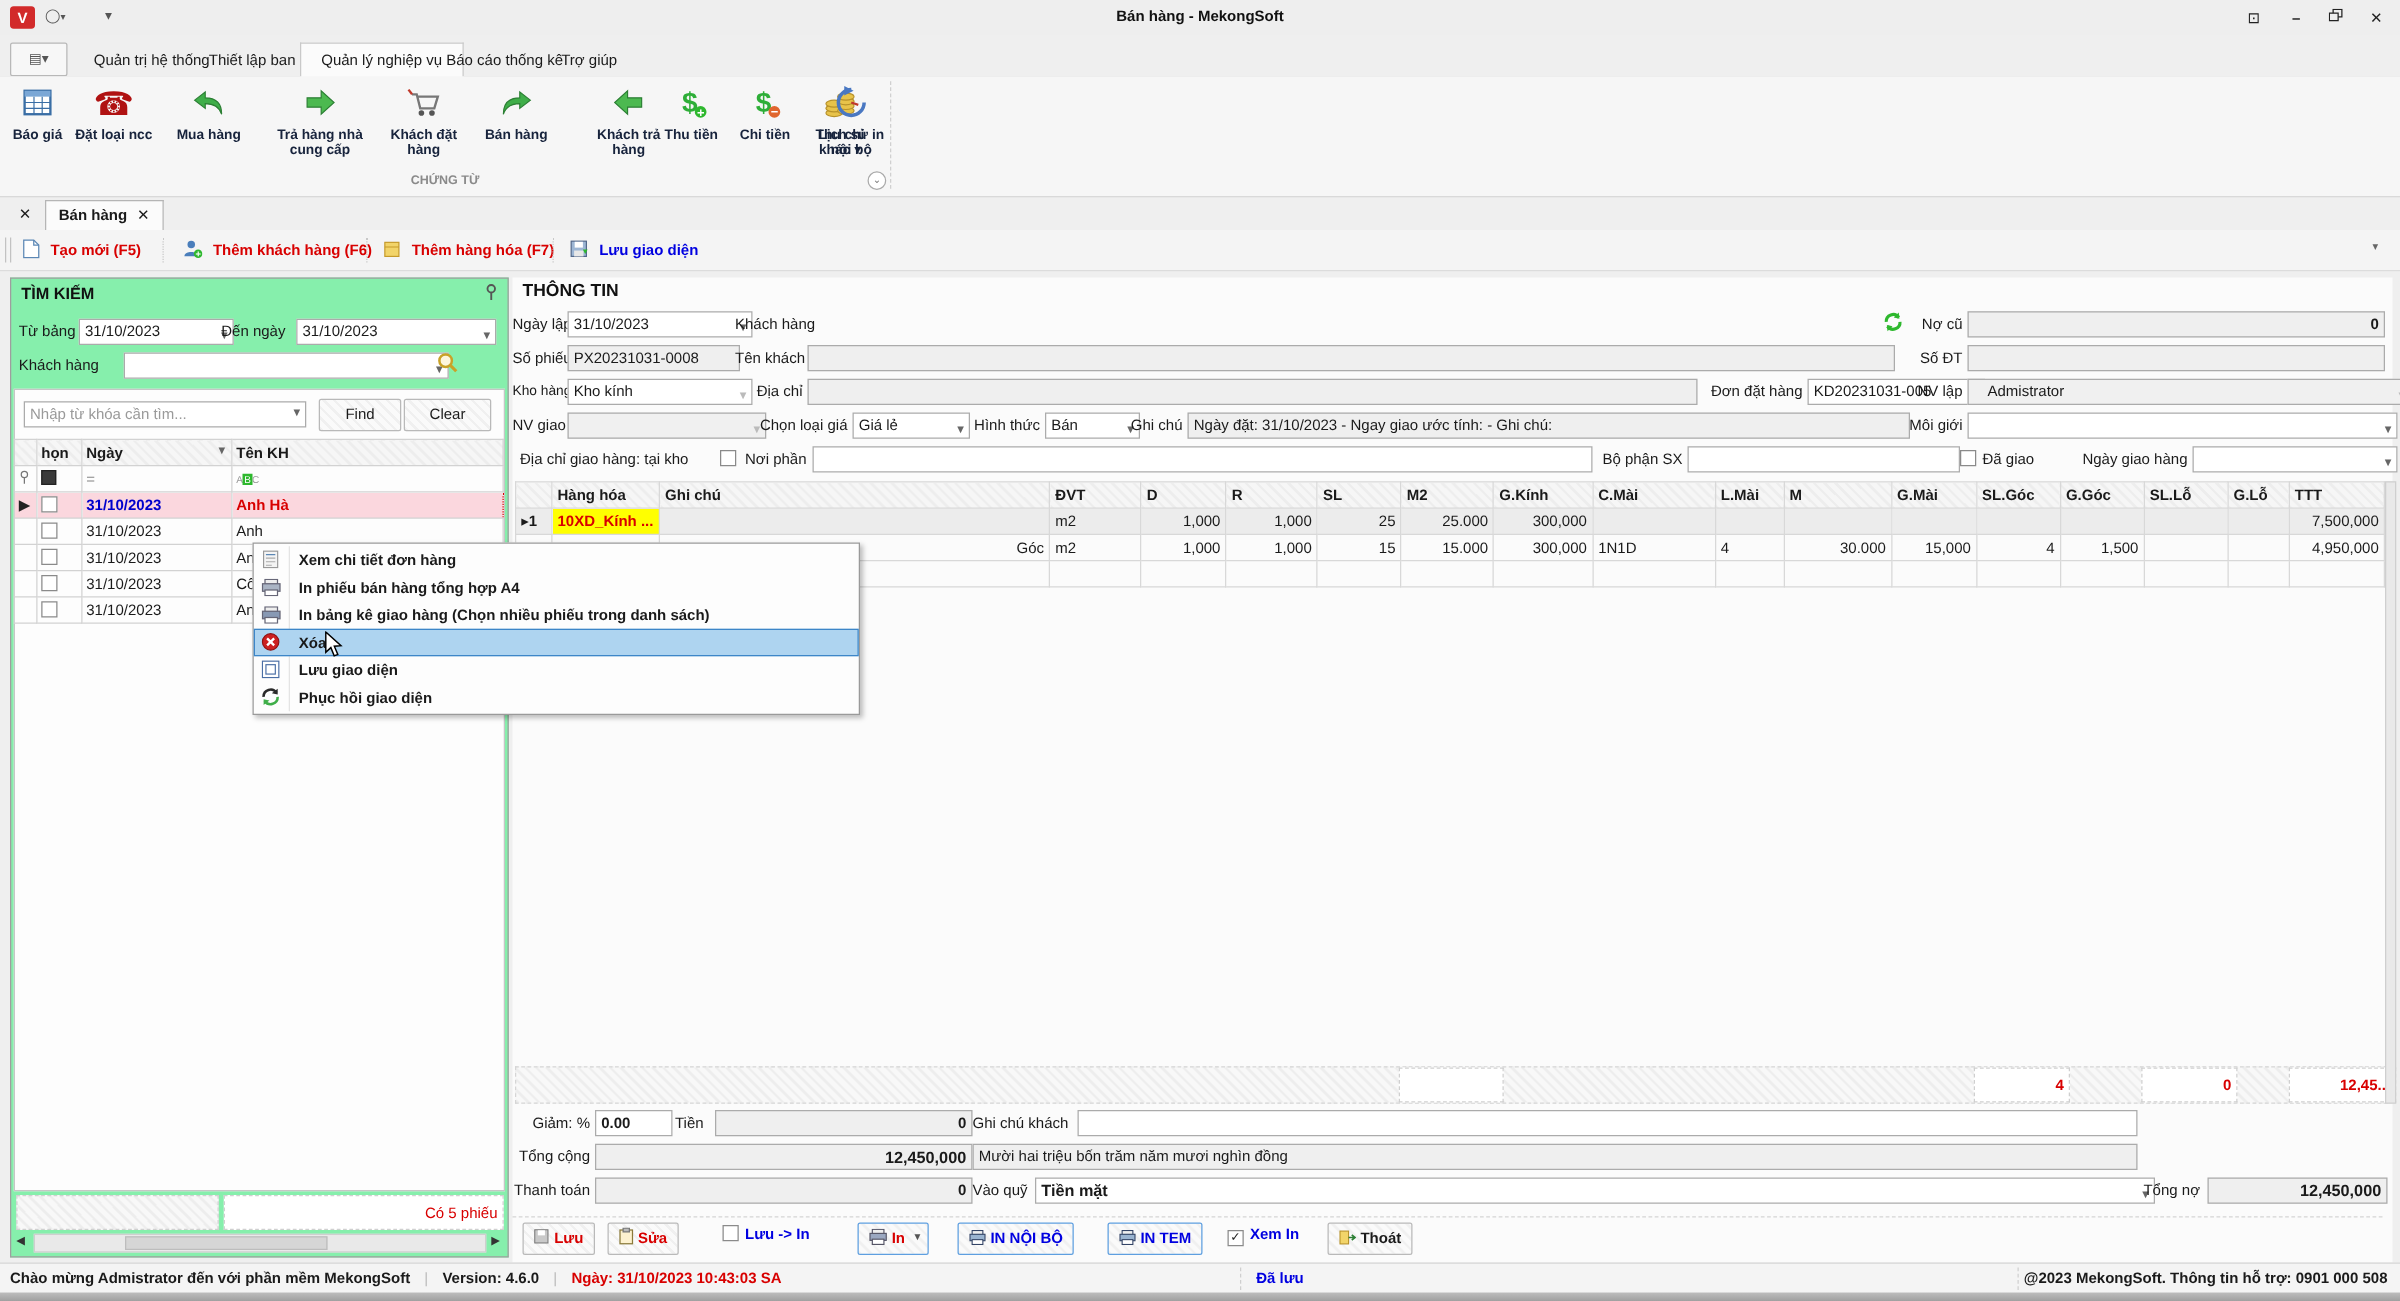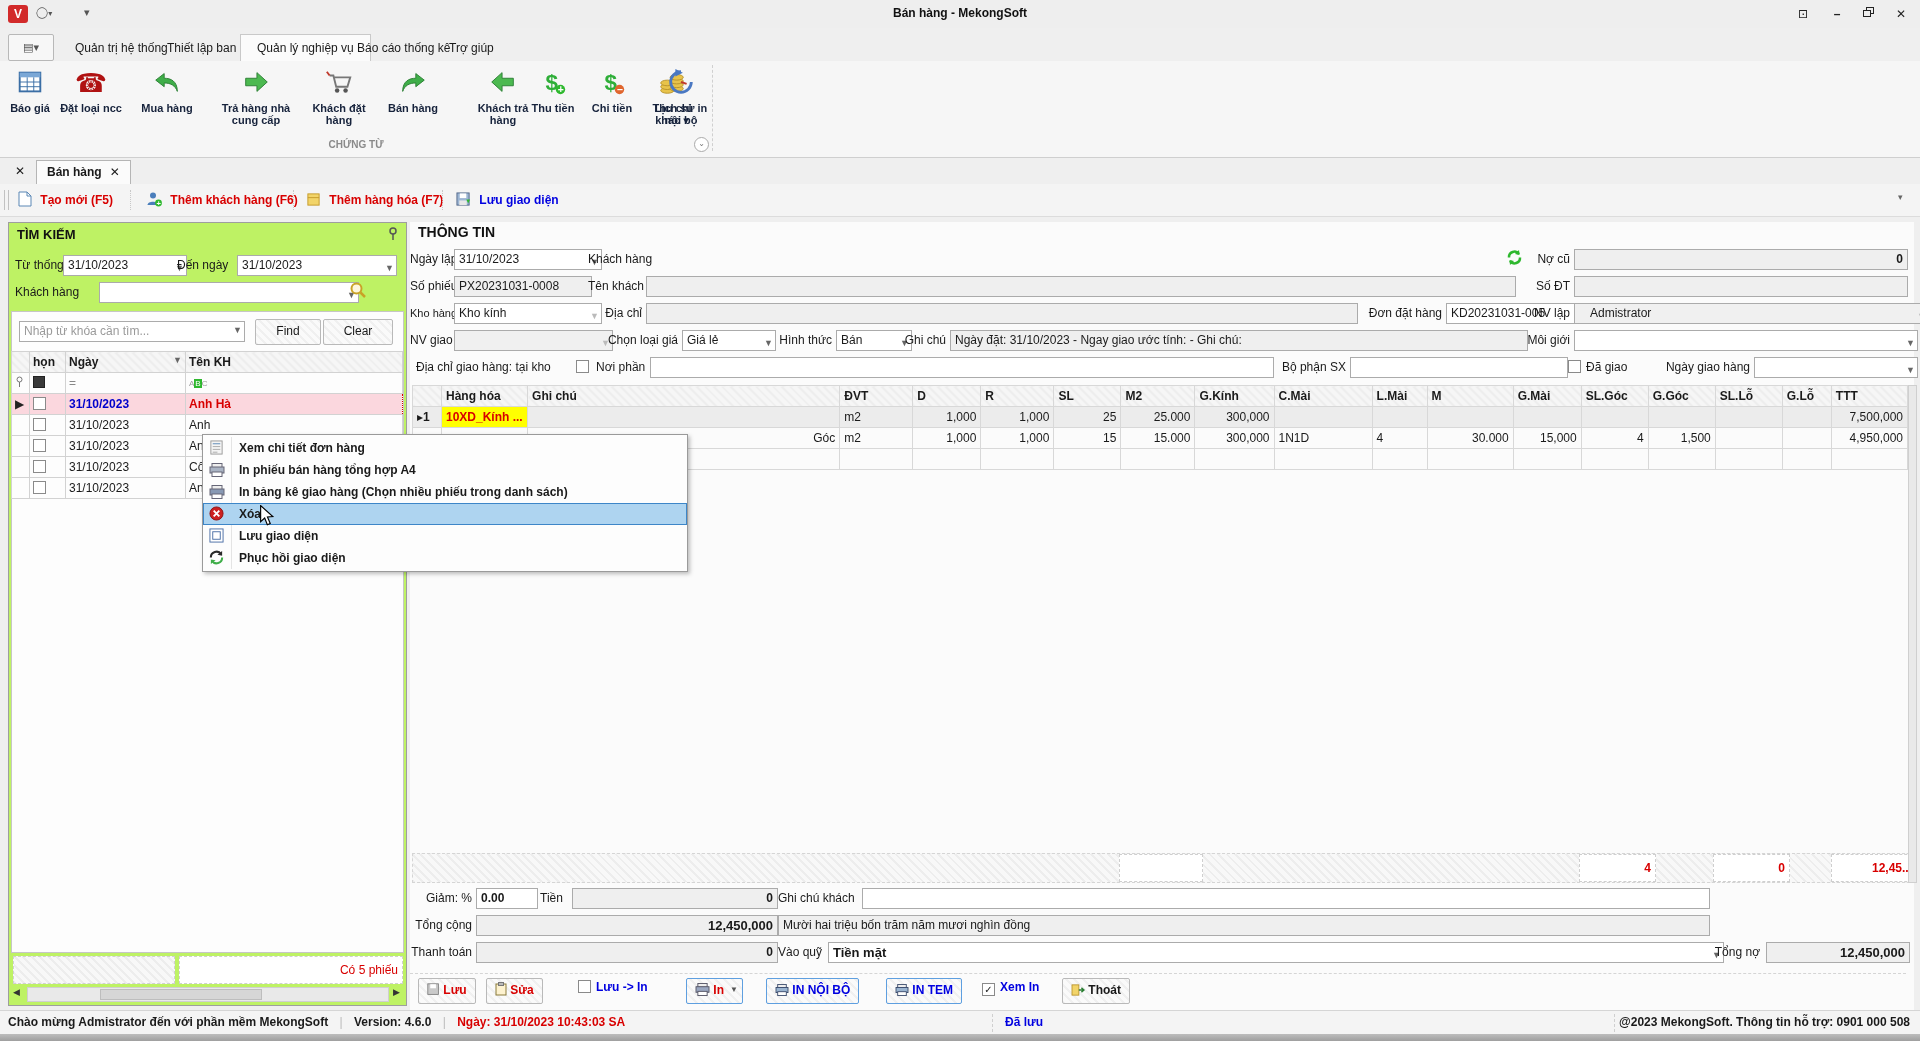--- a/index.html
+++ b/index.html
@@ -36,21 +36,21 @@
   .dtab{left:36px;top:2px;height:23px;background:#fbfbfb;border:1px solid #b5b5b5;border-bottom:none;
      padding:0 10px;line-height:23px;font-weight:bold;}
   .dtab .x{font-weight:bold;margin-left:8px;}
   
   #cmdbar{left:0;top:184px;width:1920px;height:32px;background:#f4f4f4;border-bottom:1px solid #dcdcdc;}
   .grip{left:4px;top:6px;width:3px;height:20px;border-left:1px solid #c2c2c2;border-right:1px solid #c2c2c2;}
   .cbtn{top:4px;height:24px;line-height:24px;font-weight:bold;padding:0 6px;}
   .cbtn .ci{display:inline-block;vertical-align:-3px;margin-right:5px;}
   .csep{top:6px;width:0;height:20px;border-left:1px dotted #c8c8c8;}
   
-  #lpanel{left:8px;top:222px;width:397px;height:782px;background:#bef264;border:1px solid #9e9e9e;}
+  #lpanel{left:8px;top:222px;width:397px;height:782px;background:#86efac;border:1px solid #9e9e9e;}
   #rpanel{left:410px;top:222px;width:1504px;height:788px;background:#fbfbfb;}
   .ptitle{font-weight:bold;font-size:13px;color:#111;}
   .lbl{line-height:21px;color:#1a1a1a;white-space:nowrap;}
   .lblr{text-align:right;}
   .fld{height:19px;border:1px solid #ababab;background:#fff;line-height:19px;padding:0 4px;white-space:nowrap;overflow:hidden;}
   .fld.ro{background:#efefef;}
   .cbx{height:19px;border:1px solid #ababab;background:#fff;line-height:19px;padding:0 14px 0 4px;white-space:nowrap;overflow:hidden;}
   .cbx .ca{position:absolute;right:2px;top:3px;color:#666;font-size:9px;}
   .cbx.dis{background:#f0f0f0;padding-left:15px;} .cbx.dis .ca{color:#bbb;}
   .ckb{display:inline-block;width:11px;height:11px;border:1px solid #8a8a8a;background:#fff;vertical-align:-2px;
@@ -263,21 +263,21 @@
 
 <div id="lpanel" class="abs">
   <div class="abs" style="left:8px;top:4px;"><span class="ptitle">TÌM KIẾM</span></div>
   <div class="abs" style="left:378px;top:4px;">
     <svg width="12" height="14" viewBox="0 0 12 14">
         <circle cx="6" cy="4" r="3" fill="none" stroke="#555" stroke-width="1.5"></circle>
         <line x1="6" y1="7" x2="6" y2="13" stroke="#555" stroke-width="1.5"></line>
       </svg>
   </div>
 
-  <div class="abs lbl" style="left:6px;top:32px;">Từ thống</div>
+  <div class="abs lbl" style="left:6px;top:32px;">Từ bảng</div>
   <div class="abs cbx" style="left:54px;top:32px;width:104px;">
     <span>31/10/2023</span><span class="ca">▼</span>
   </div>
   <div class="abs lbl" style="left:168px;top:32px;">Đến ngày</div>
   <div class="abs cbx" style="left:228px;top:32px;width:140px;">
     <span>31/10/2023</span><span class="ca">▼</span>
   </div>
 
   <div class="abs lbl" style="left:6px;top:59px;">Khách hàng</div>
   <div class="abs cbx" style="left:90px;top:59px;width:240px;">

